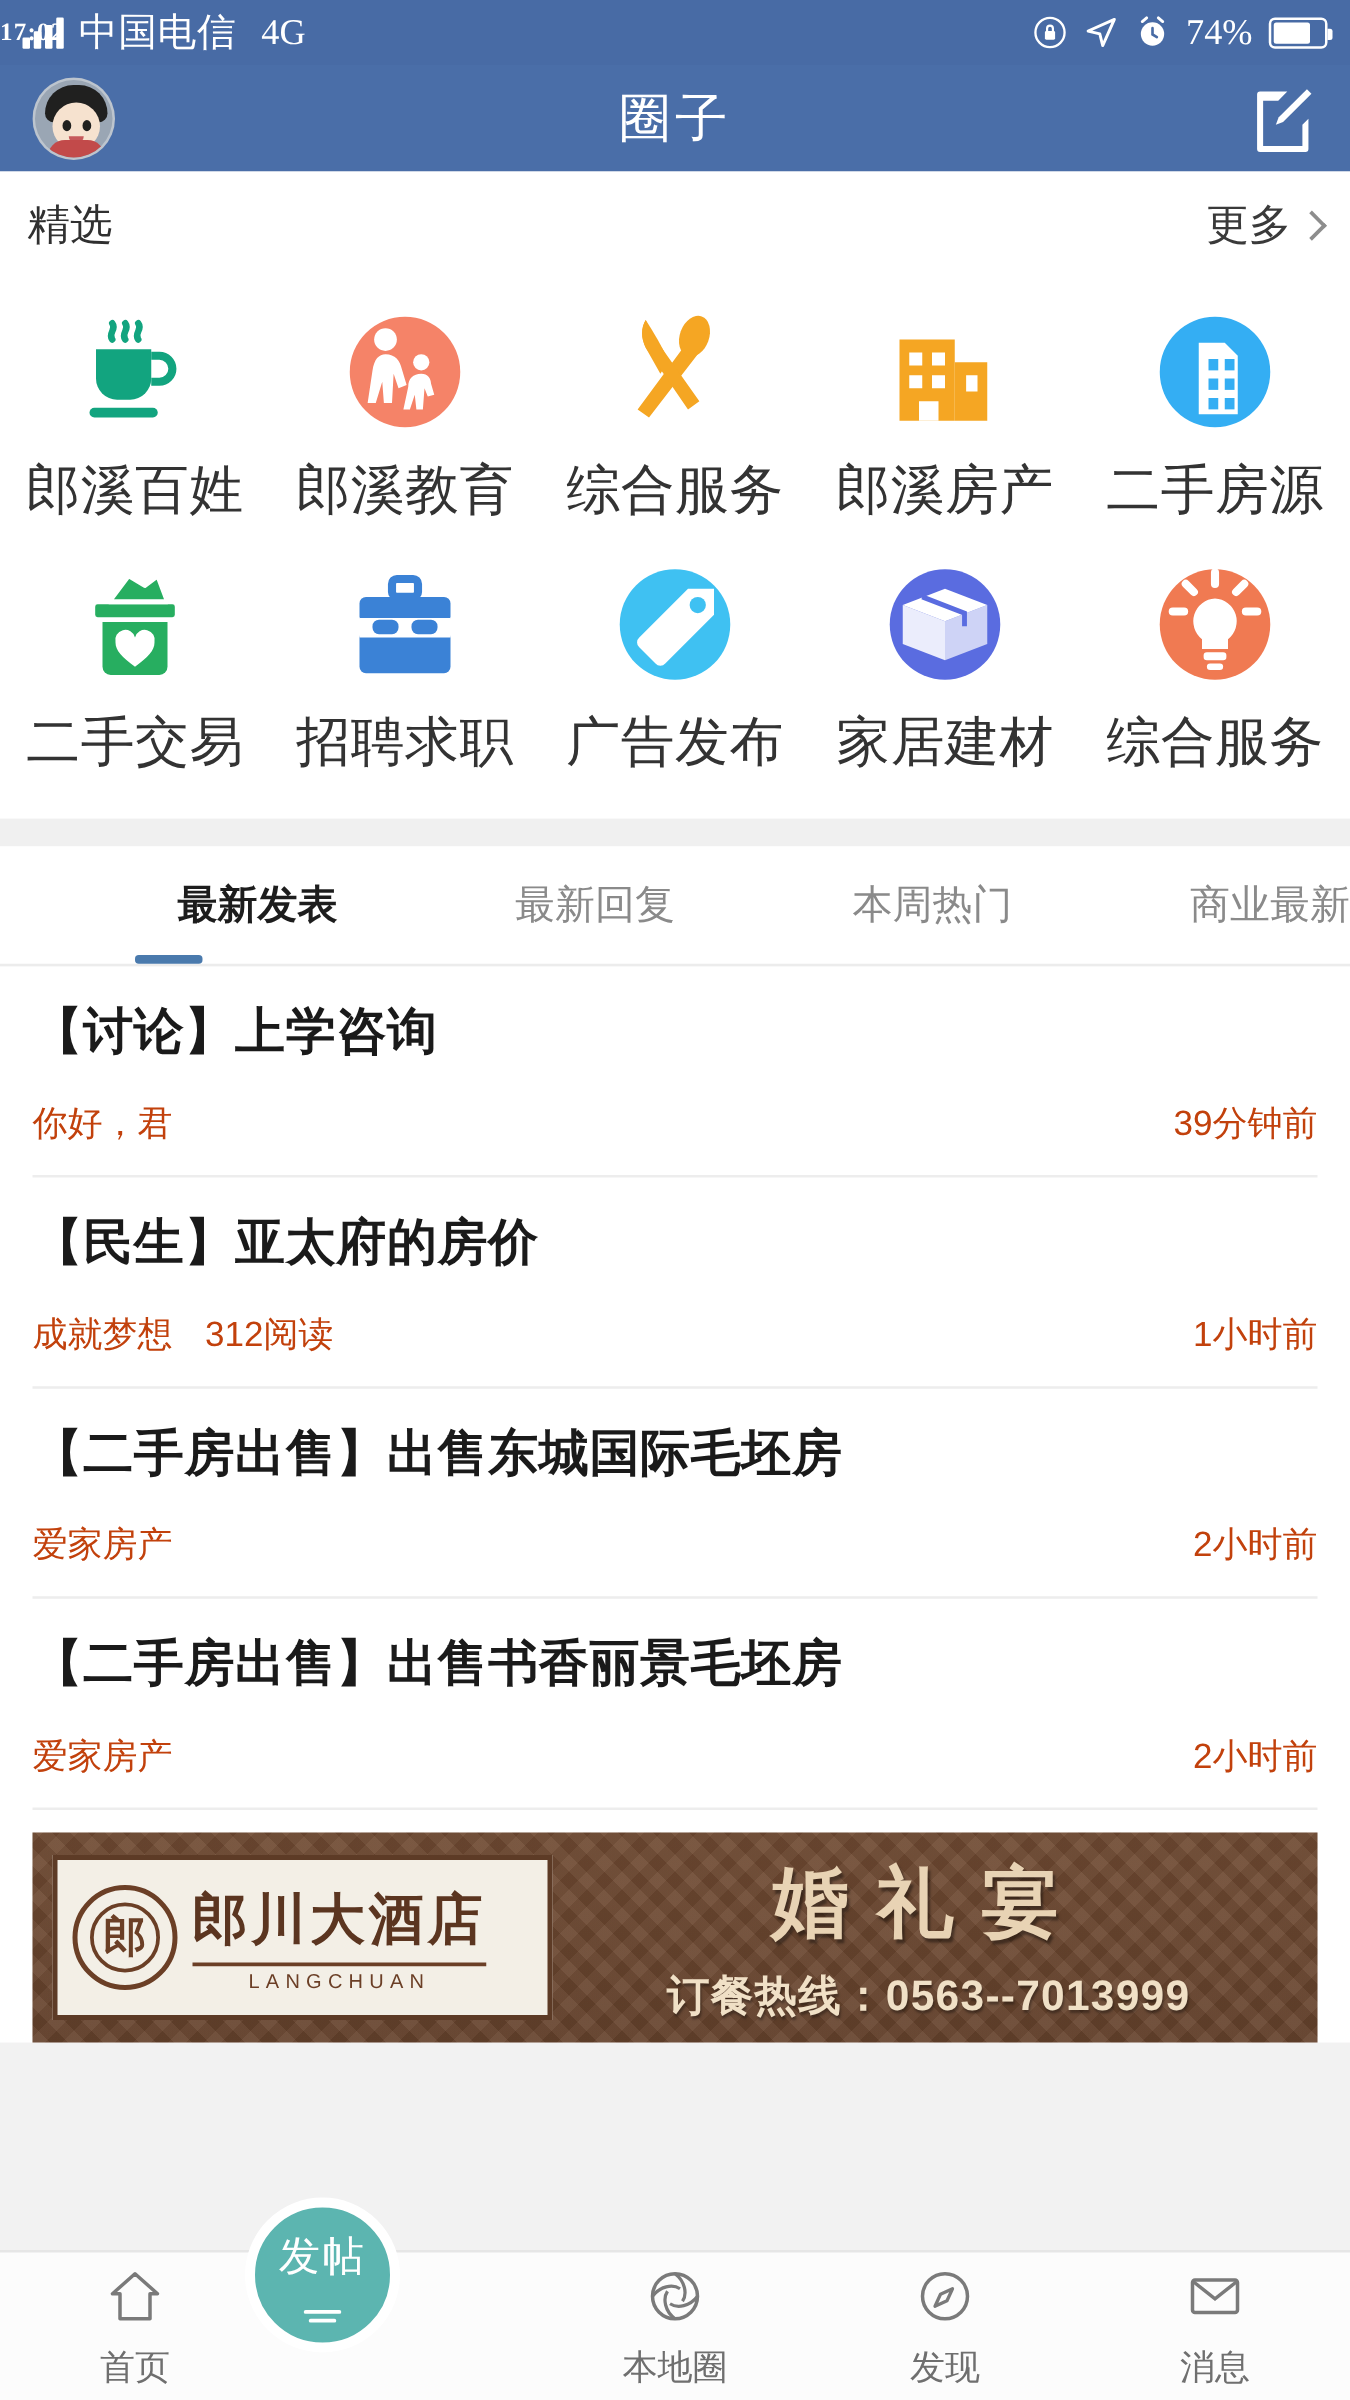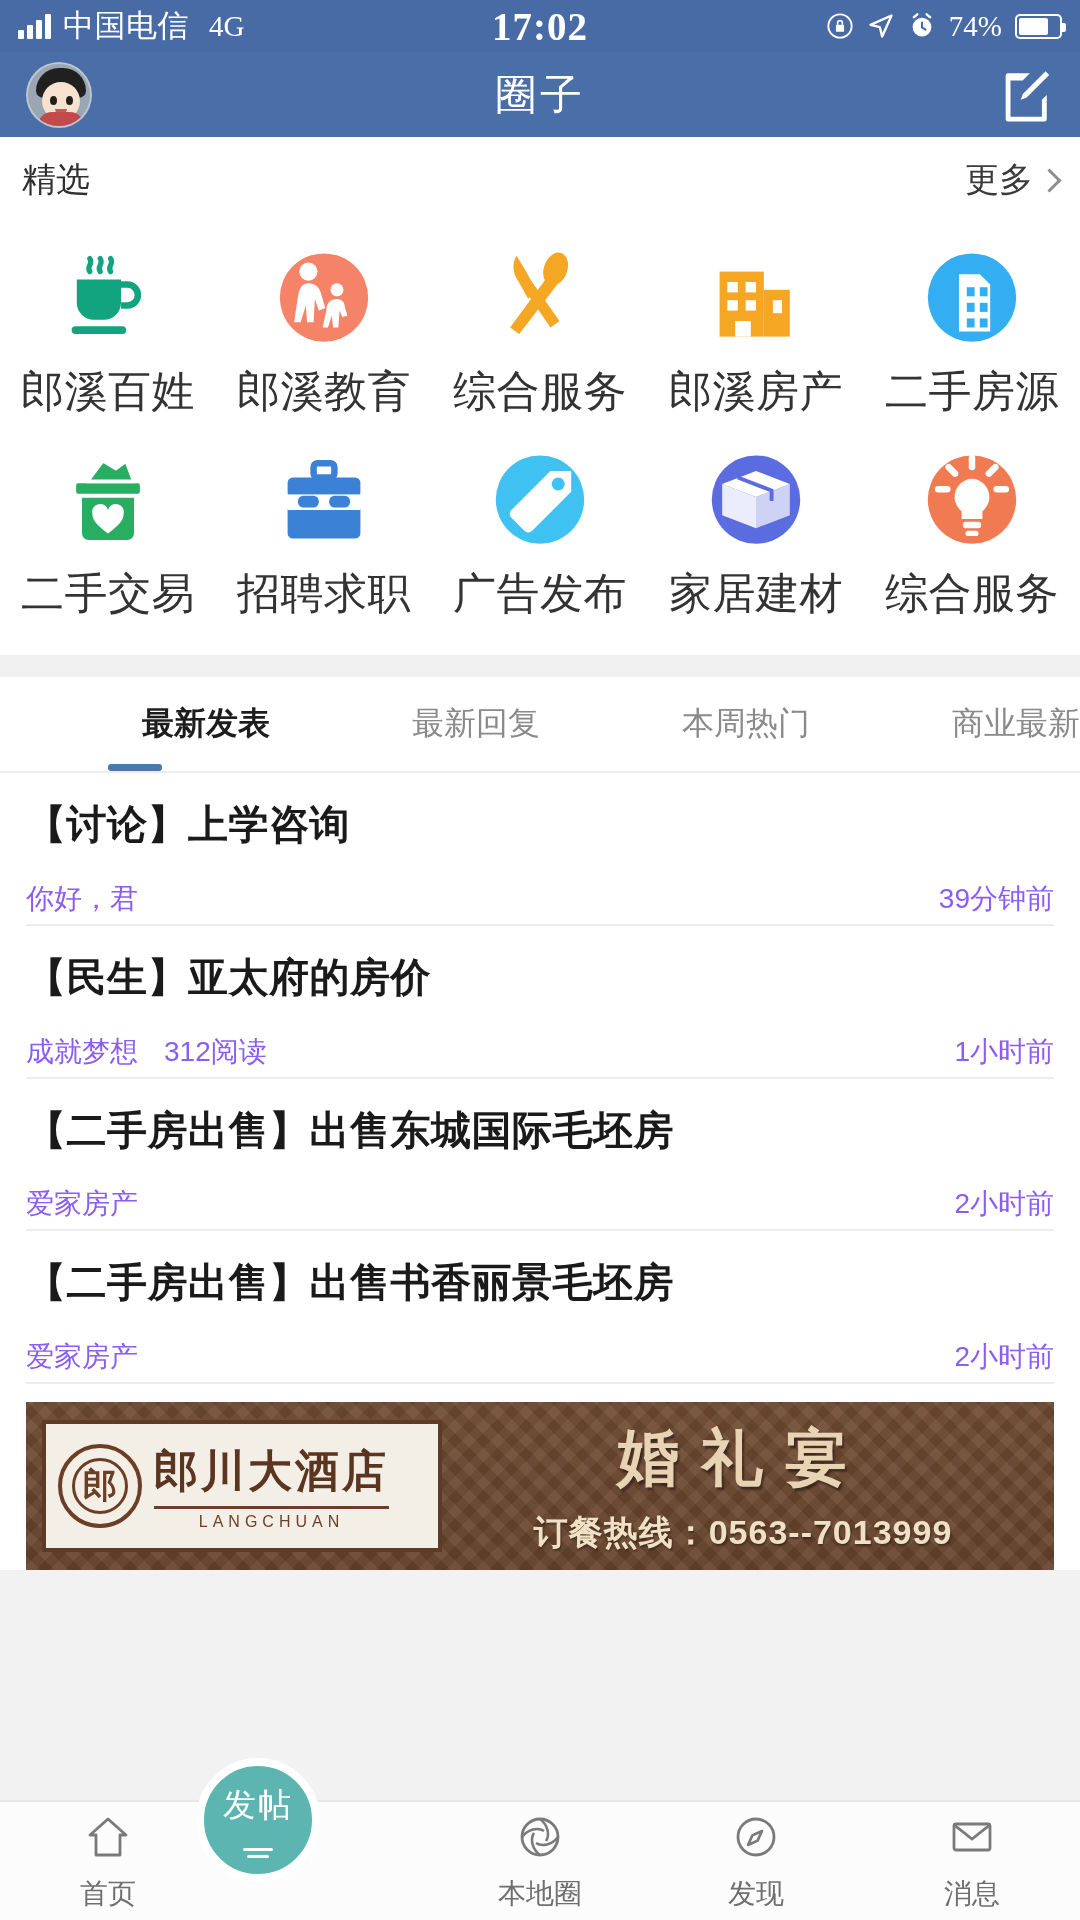--- a/index.html
+++ b/index.html
@@ -20,22 +20,22 @@
   .sb-left { display: flex; align-items: center; gap: 12px; }
   .signal { display: flex; align-items: flex-end; gap: 3px; height: 26px; }
   .signal i { width: 6px; background: #fff; border-radius: 1px; display: block; }
   .signal i:nth-child(1) { height: 9px; }
   .signal i:nth-child(2) { height: 14px; }
   .signal i:nth-child(3) { height: 19px; }
   .signal i:nth-child(4) { height: 25px; }
   .carrier { font-size: 31px; letter-spacing: .5px; }
   .nettype { font-size: 29px; margin-left: 8px; }
   .sb-center {
-    position: absolute; left: 0; right: 0; text-align: center;
-    font-size: 39px; font-weight: bold; letter-spacing: 1px; pointer-events: none;
+    position: absolute; left: 0; right: 0; 
+    font-size: 20px; font-weight: bold; letter-spacing: 1px; pointer-events: none;
   }
   .sb-right { margin-left: auto; display: flex; align-items: center; gap: 13px; z-index: 2; }
   .ic-lock, .ic-loc, .ic-alarm { width: 28px; height: 28px; display: block; }
   .batt-text { font-size: 29px; }
   .batt {
     width: 47px; height: 25px; border: 2px solid #fff; border-radius: 5px;
     position: relative; padding: 2px;
   }
   .batt::after {
     content: ""; position: absolute; right: -6px; top: 7px;
@@ -95,23 +95,23 @@
   .tab.active { color: #1d1d1d; font-weight: bold; }
   .tab.active::after {
     content: ""; position: absolute; bottom: 0; left: 50%; transform: translateX(-50%);
     width: 54px; height: 7px; background: #4a7aad; border-radius: 3px;
   }
 
   
   .posts { background: #fff; }
   .post { padding: 24px 26px 0 26px; }
   .post-title { font-size: 40px; color: #1a1a1a; font-weight: bold; line-height: 1.42;
-    letter-spacing: .5px; font-family: Liberation Serif, serif; }
-  .post-meta { display: flex; align-items: center; font-size: 28px; color: #8b5cf6;
-    padding: 26px 0 6px; }
+    letter-spacing: .5px; }
+  .post-meta { display: flex; align-items: center; font-size: 28px; color: #c2410c;
+    padding: 26px 0 22px; }
   .meta-left { display: flex; gap: 26px; }
   .meta-time { margin-left: auto; }
   .divider { height: 2px; background: #ededed; margin: 0 26px; }
 
   
   .banner-wrap { background: #fff; padding: 18px 26px 0; }
   .banner {
     position: relative; height: 168px; overflow: hidden;
     background:
       repeating-linear-gradient(45deg, rgba(255,255,255,.045) 0 10px, rgba(0,0,0,.05) 10px 20px),

